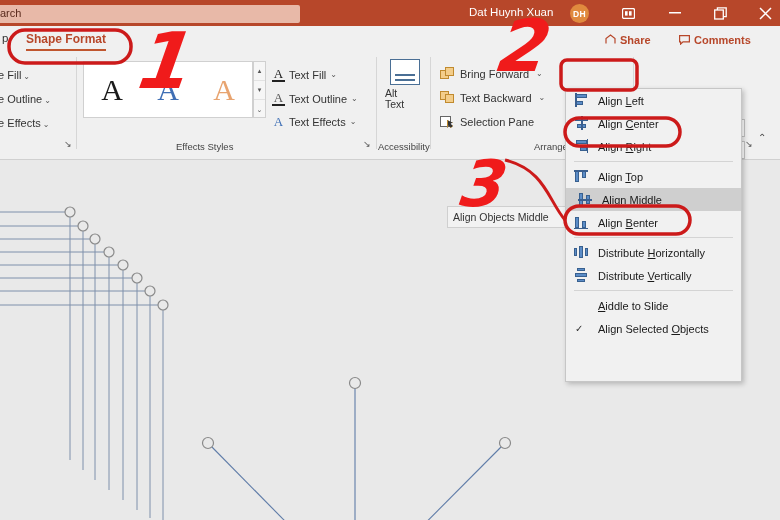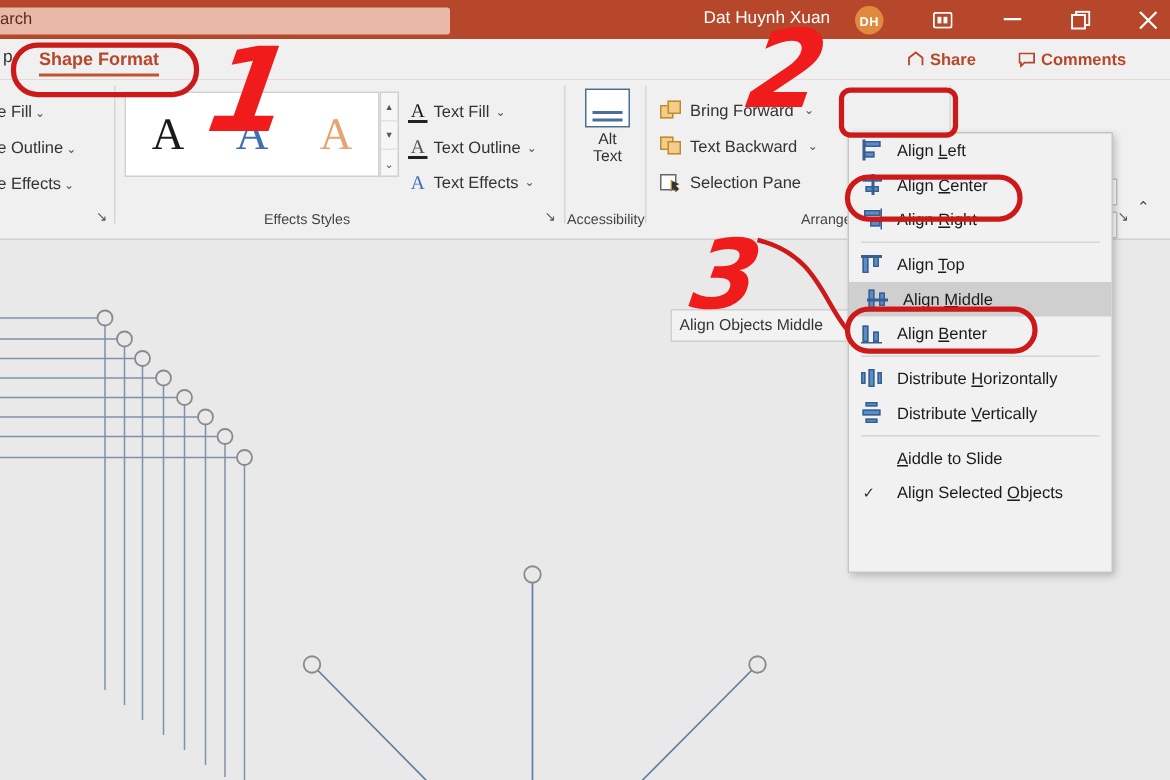--- a/index.html
+++ b/index.html
@@ -126,21 +126,21 @@
   .tx-glyph {
     width: 13px; font-size: 13px; font-family: "Liberation Serif", serif;
     text-align: center; line-height: 1;
   }
   .tx-ul { border-bottom: 2px solid #222; padding-bottom: 0px; }
   .tx-item .cv { font-size: 8px; color: #555; }
 
   
   .alttext {
     position: absolute; left: 385px; top: 6px; width: 40px;
-    text-align: center; font-size: 10.5px; color: #333; line-height: 11px;
+    text-align: left; font-size: 10.5px; color: #333; line-height: 11px;
   }
   .alt-icon {
     width: 30px; height: 26px; margin: 0 auto 3px;
     border: 1.5px solid #4a6f95; background: #fff;
     position: relative;
   }
   .alt-icon .ln { position: absolute; left: 4px; right: 4px; height: 2px; background: #4a6f95; }
 
   
   .ar-item {

